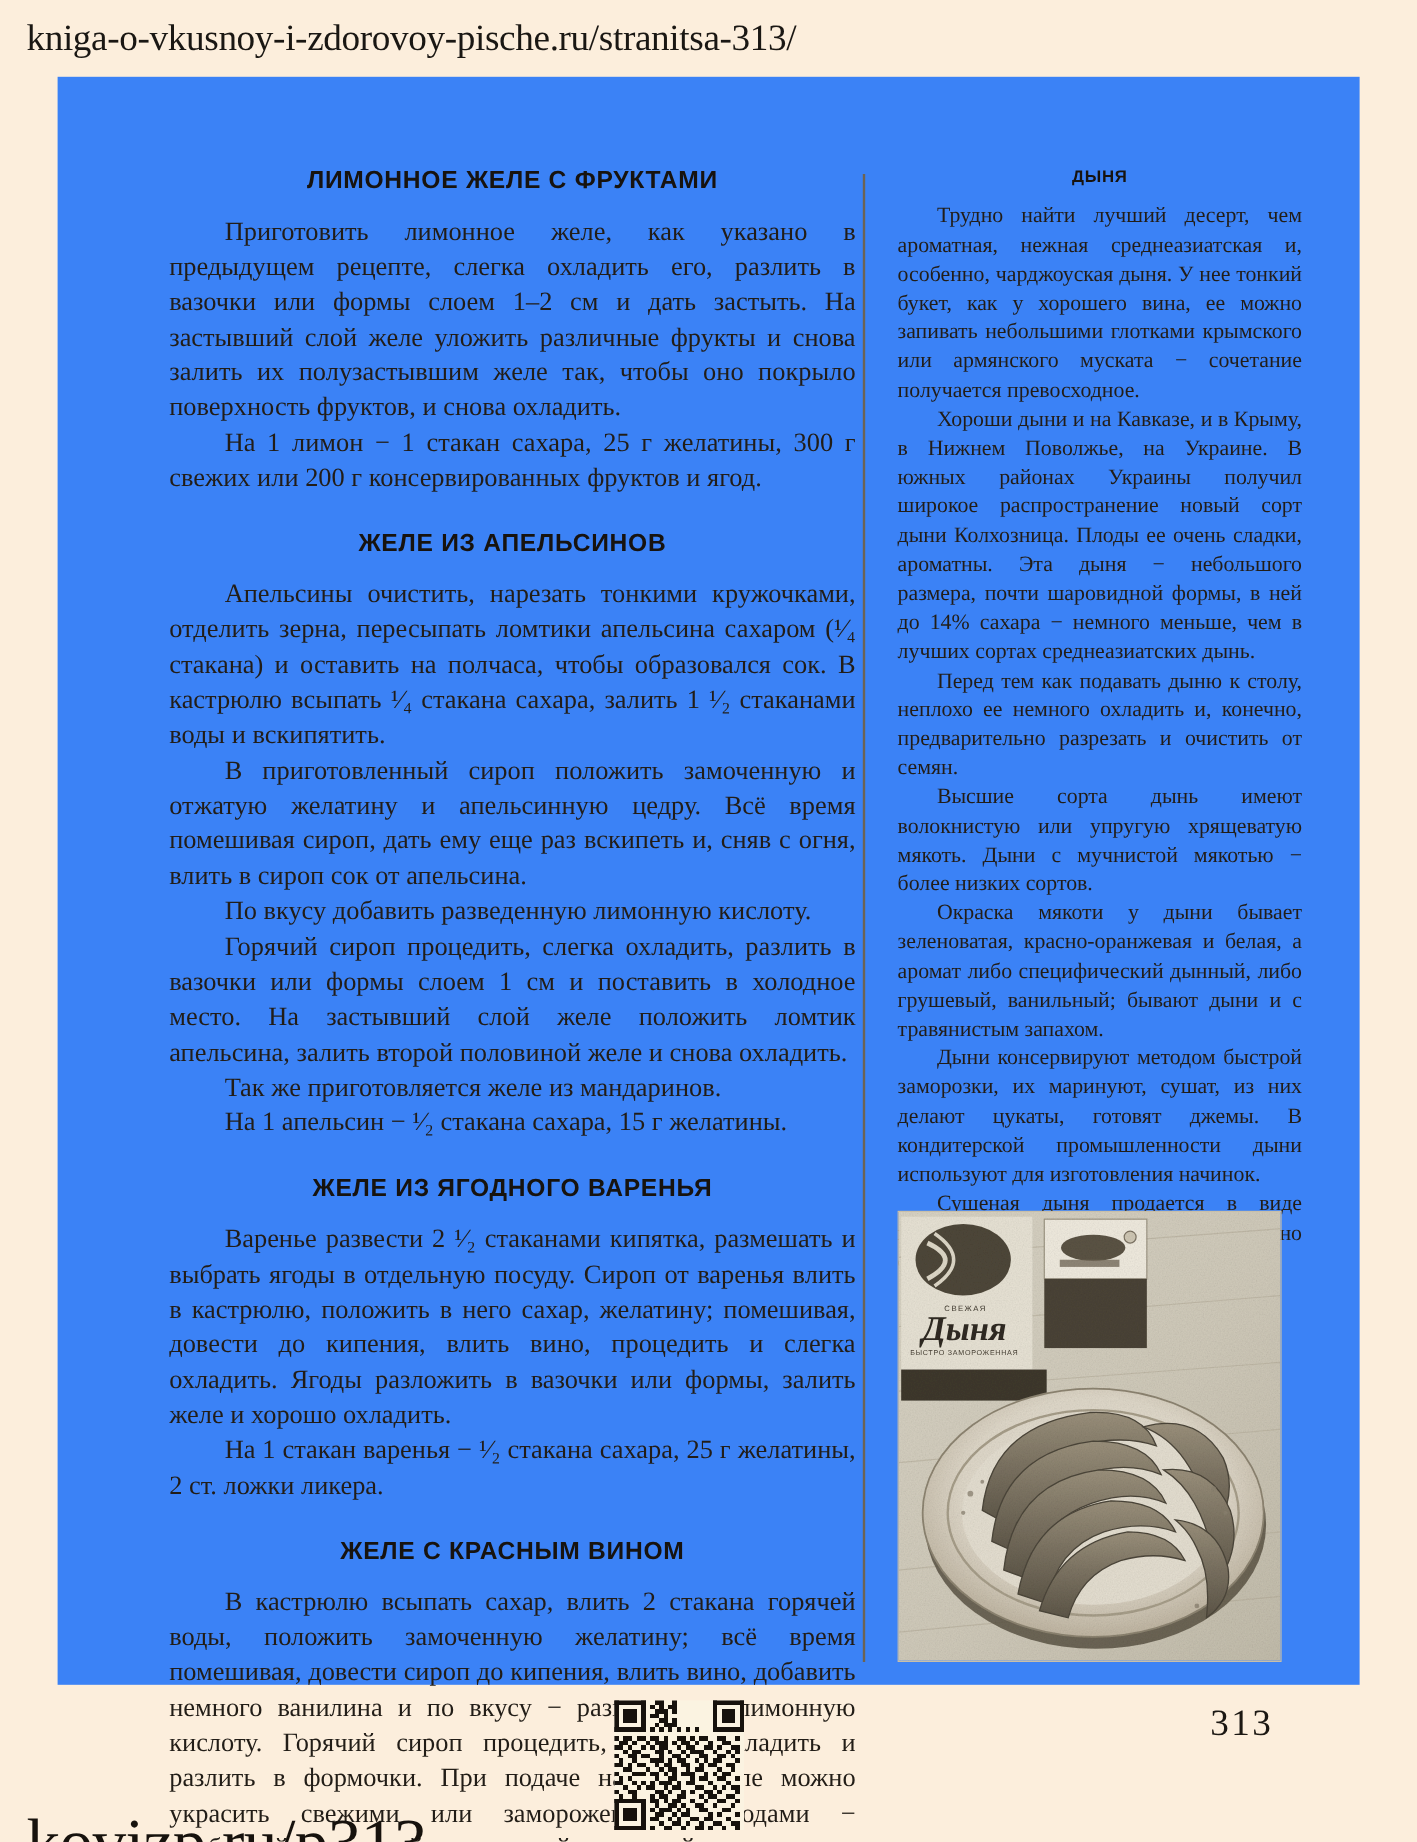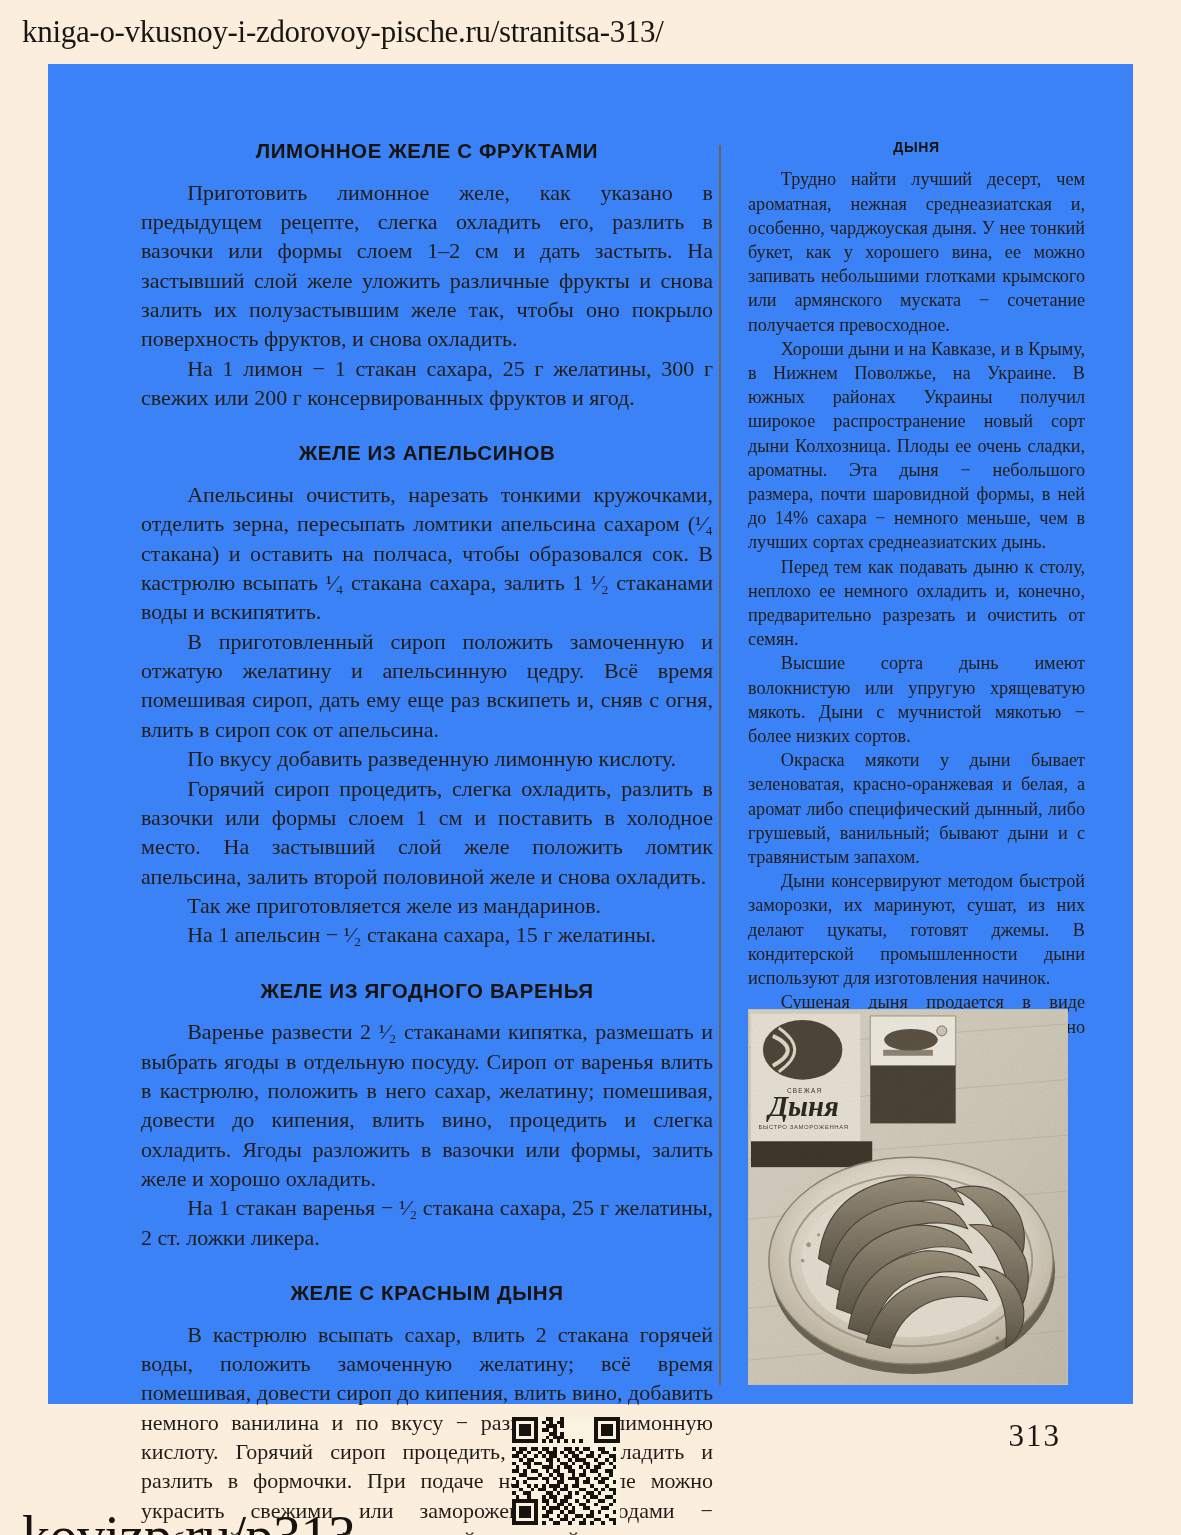--- a/index.html
+++ b/index.html
@@ -177,21 +177,21 @@
         <p class="body">На 1 апельсин − ¹⁄₂ стакана сахара, 15 г желатины.</p>
       </div>
 
       <div class="sec">
         <h2 class="recipe-title">ЖЕЛЕ ИЗ ЯГОДНОГО ВАРЕНЬЯ</h2>
         <p class="body">Варенье развести 2 ¹⁄₂ стаканами кипятка, размешать и выбрать ягоды в отдельную посуду. Сироп от варенья влить в кастрюлю, положить в него сахар, желатину; помешивая, довести до кипения, влить вино, процедить и слегка охладить. Ягоды разложить в вазочки или формы, залить желе и хорошо охладить.</p>
         <p class="body">На 1 стакан варенья − ¹⁄₂ стакана сахара, 25 г желатины, 2 ст. ложки ликера.</p>
       </div>
 
       <div class="sec">
-        <h2 class="recipe-title">ЖЕЛЕ С КРАСНЫМ ДЫНЯ</h2>
+        <h2 class="recipe-title">ЖЕЛЕ С КРАСНЫМ ВИНОМ</h2>
         <p class="body">В кастрюлю всыпать сахар, влить 2 стакана горячей воды, положить замоченную желатину; всё время помешивая, довести сироп до кипения, влить вино, добавить немного ванилина и по вкусу − разведенную лимонную кислоту. Горячий сироп процедить, слегка охладить и разлить в формочки. При подаче на стол желе можно украсить свежими или замороженными ягодами − клубникой, малиной, черешней, вишней, ломтиками апельсина.</p>
         <p class="body">На 1 стакан красного вина − 25 г желатины, ³⁄₄ стакана сахара.</p>
       </div>
 
     </div>
 
     <div class="col" id="col-right">
       <div class="sec">
         <h2 class="recipe-title">ДЫНЯ</h2>
         <p class="body">Трудно найти лучший десерт, чем ароматная, нежная среднеазиатская и, особенно, чарджоуская дыня. У нее тонкий букет, как у хорошего вина, ее можно запивать небольшими глотками крымского или армянского муската − сочетание получается превосходное.</p>

